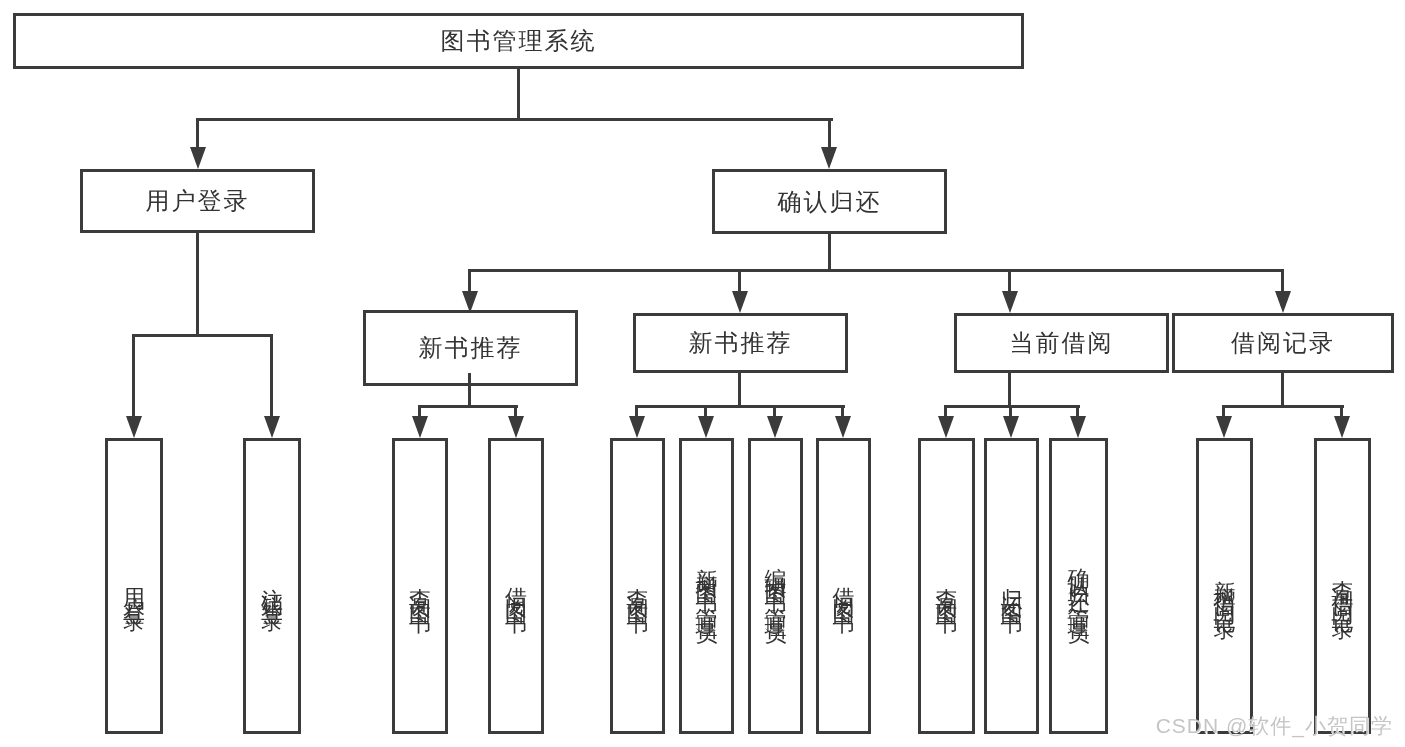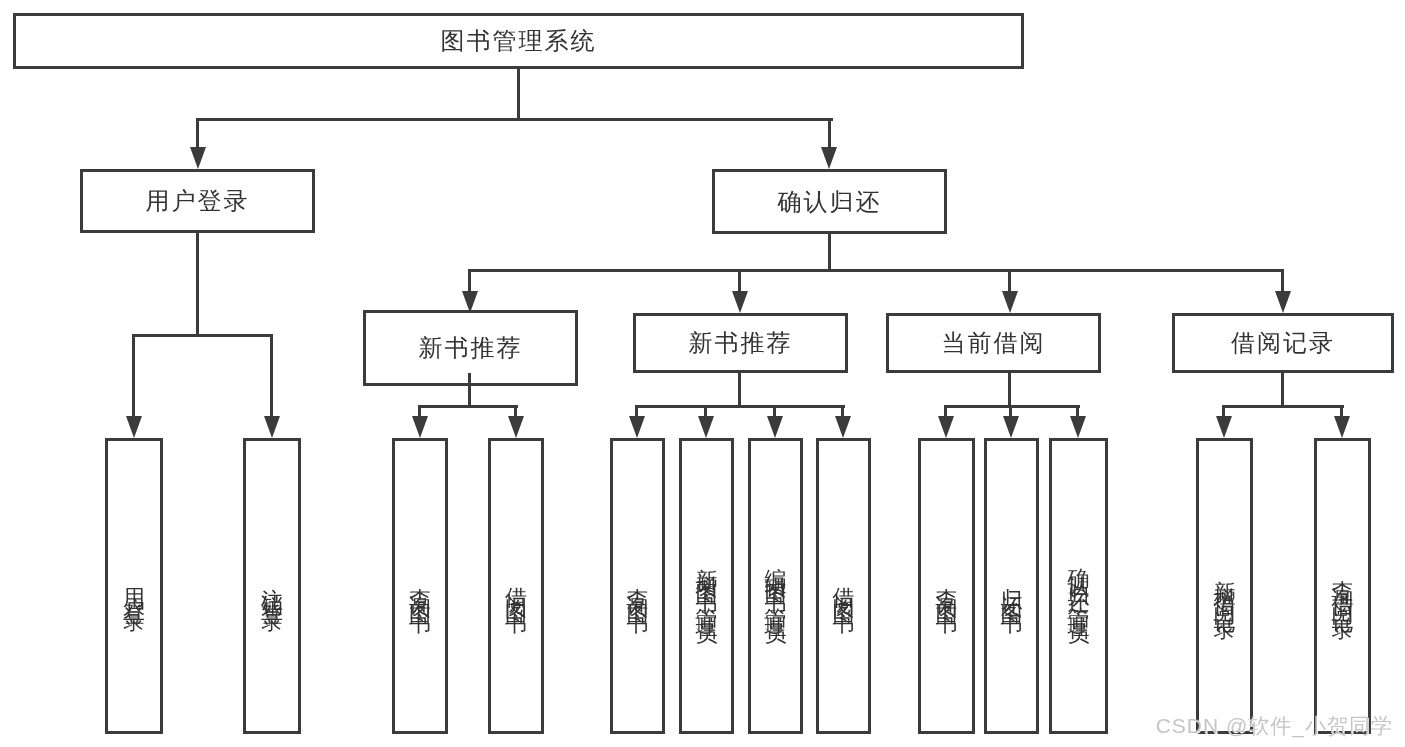--- a/index.html
+++ b/index.html
@@ -89,21 +89,21 @@
   <div class="arrow" style="left:1002px;top:291px"></div>
   <div class="vl" style="left:1281px;top:269px;height:24px"></div>
   <div class="arrow" style="left:1275px;top:291px"></div>
 
   <div class="box hbox" style="left:363px;top:310px;width:215px;height:76px">
     <span class="lbl">新书推荐</span>
   </div>
   <div class="box hbox" style="left:633px;top:313px;width:215px;height:60px">
     <span class="lbl">新书推荐</span>
   </div>
-  <div class="box hbox" style="left:886px;top:313px;width:215px;height:60px">
+  <div class="box hbox" style="left:954px;top:313px;width:215px;height:60px">
     <span class="lbl">当前借阅</span>
   </div>
   <div class="box hbox" style="left:1172px;top:313px;width:222px;height:60px">
     <span class="lbl">借阅记录</span>
   </div>
 
   <div class="vl" style="left:468px;top:373px;height:35px"></div>
   <div class="hl" style="left:418px;top:405px;width:100px"></div>
   <div class="vl" style="left:418px;top:405px;height:12px"></div>
   <div class="arrow" style="left:412px;top:416px"></div>

